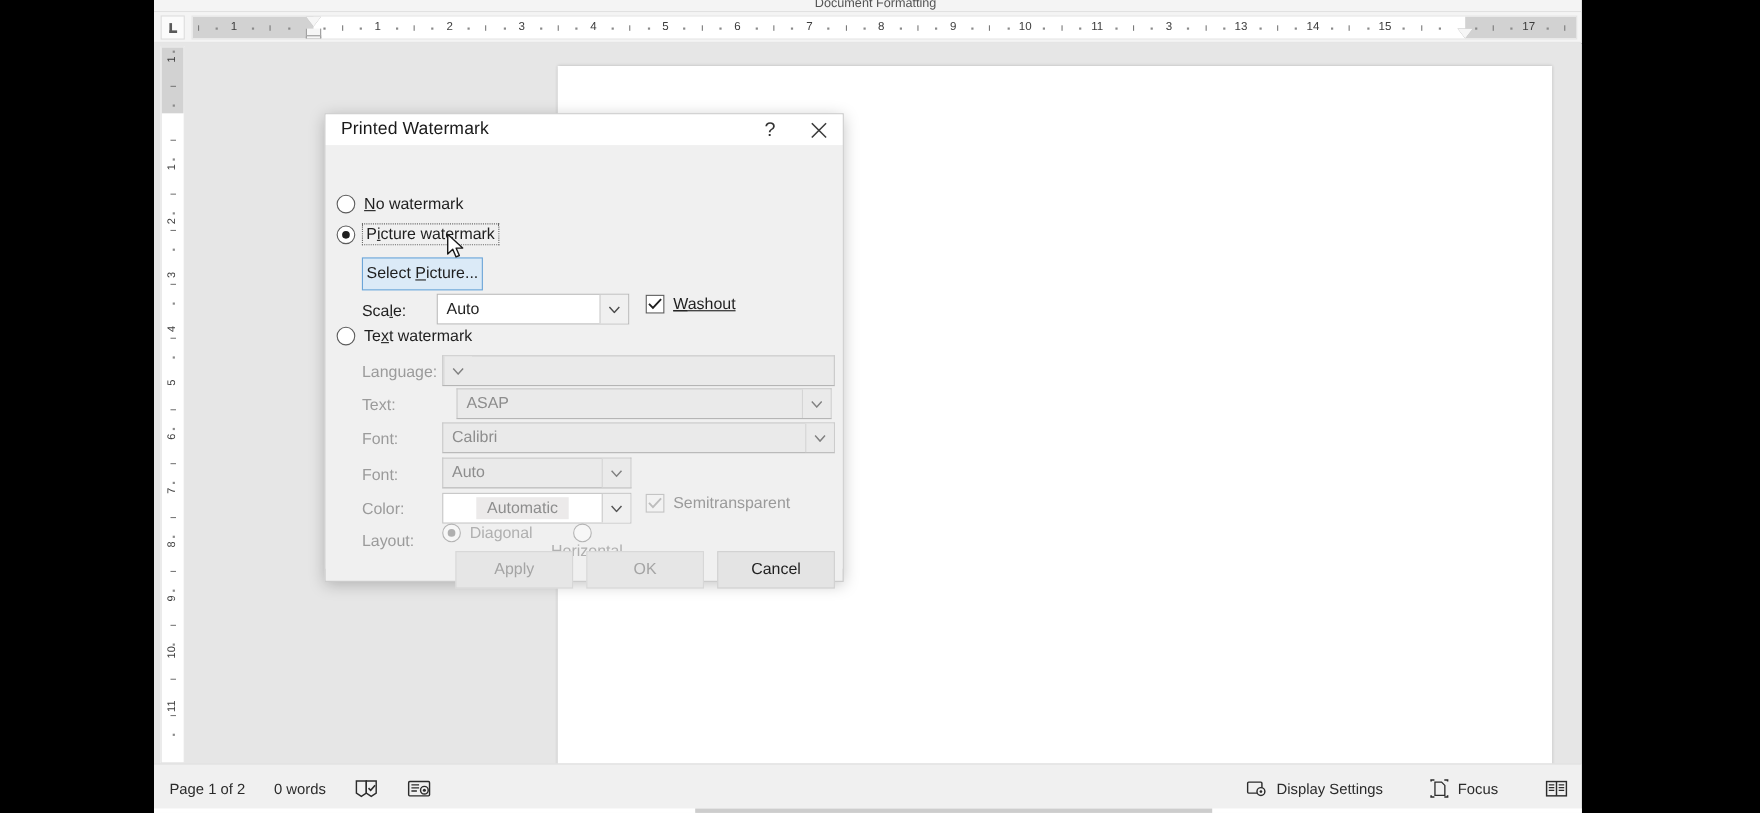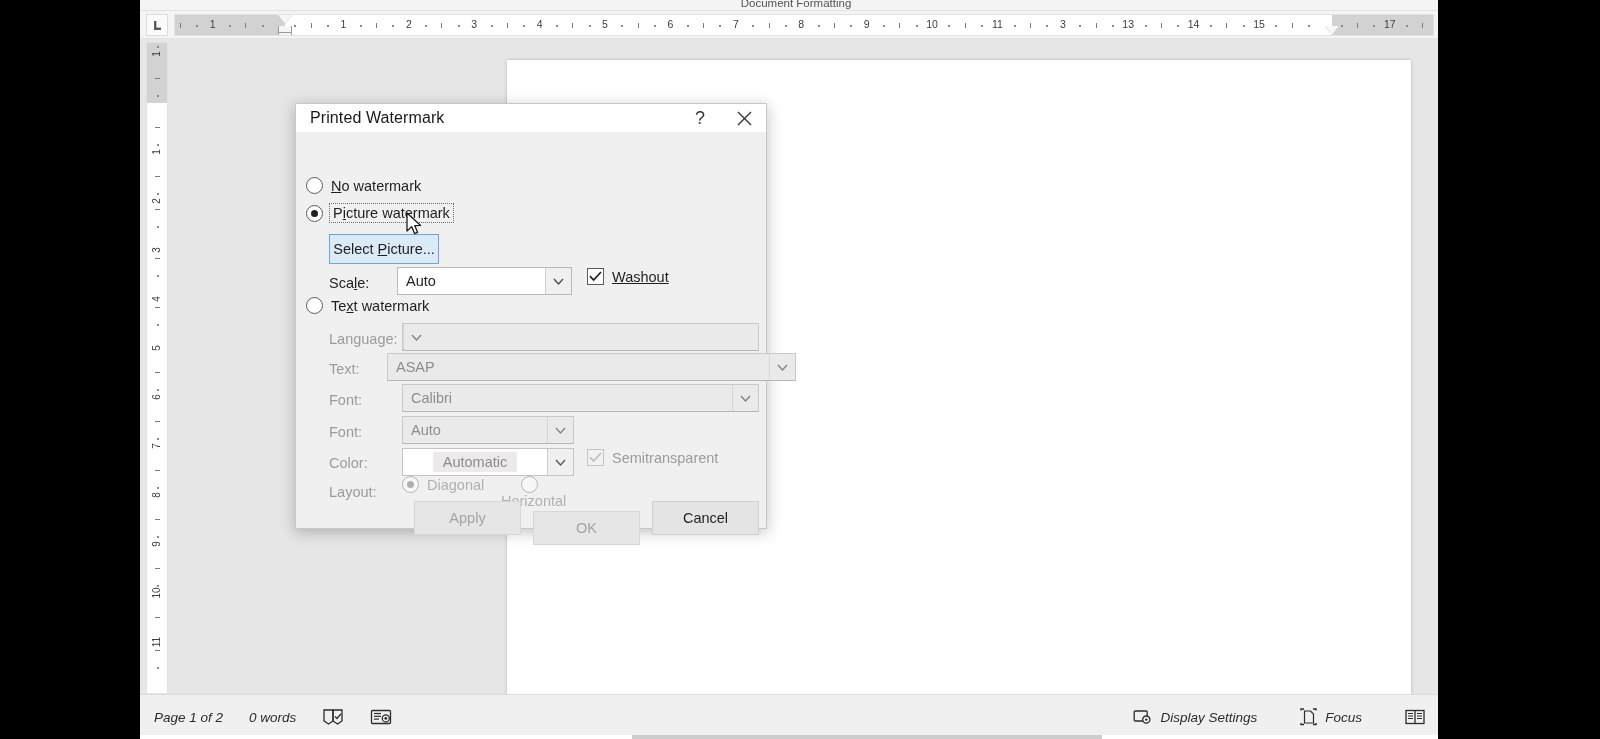--- a/index.html
+++ b/index.html
@@ -182,21 +182,20 @@
   #status-bar {
     position: absolute;
     left: 0; bottom: 0;
     width: 1298px; height: 45px;
     background: #f0f0f0;
     border-top: 1px solid #dcdcdc;
     display: flex;
     align-items: center;
     font-size: 13.5px;
     color: #2b2b2b;
-    font-style: italic;
   }
   .sb-left {
     display: flex; align-items: center;
     gap: 18px;
     padding-left: 10px;
   }
   .sb-right {
     margin-left: auto;
     display: flex; align-items: center;
     gap: 34px;
@@ -677,21 +676,21 @@
         <div class="field-label dim" style="left:33px; top:199px;">Language:</div>
         <div class="combo disabled" style="left:106px; top:191px; width:357px;">
           <div class="arrow">
             <svg class="chev" viewBox="0 0 11 7">
               <path d="M1 1 L5.5 6 L10 1" fill="none" stroke="#808080" stroke-width="1.3"></path>
             </svg>
           </div>
         </div>
 
         <div class="field-label dim" style="left:33px; top:229px;">Text:</div>
-        <div class="combo disabled" style="left:91px; top:221px; width:409px;">
+        <div class="combo disabled" style="left:119px; top:221px; width:341px;">
           <div class="val">ASAP</div>
           <div class="arrow">
             <svg class="chev" viewBox="0 0 11 7">
               <path d="M1 1 L5.5 6 L10 1" fill="none" stroke="#808080" stroke-width="1.3"></path>
             </svg>
           </div>
         </div>
 
         <div class="field-label dim" style="left:33px; top:260px;">Font:</div>
         <div class="combo disabled" style="left:106px; top:252px; width:357px;">
@@ -740,21 +739,21 @@
             <span class="radio-dot disabled"></span>
           </span>
           <span class="radio-label disabled">Diagonal</span>
         </div>
         <div class="row" style="left:197px; top:344px;flex-direction:column;">
           <span class="radio-outer disabled"></span>
           <span class="radio-label disabled">Horizontal</span>
         </div>
 
         <div class="dlg-btn disabled" style="left:118px; top:369px; width:107px;">Apply</div>
-        <div class="dlg-btn disabled" style="left:237px; top:379px; width:107px;">OK</div>
+        <div class="dlg-btn disabled" style="left:237px; top:369px; width:107px;">OK</div>
         <div class="dlg-btn" style="left:356px; top:369px; width:107px;">Cancel</div>
 
       </div>
     </div>
 
     <div id="cursor">
       <svg width="18" height="26" viewBox="0 0 18 26">
         <path d="M1 1 L1 19 L5.6 14.6 L8.6 21.6 L11.6 20.3 L8.7 13.6 L14.6 13.4 Z" fill="#ffffff" stroke="#1b1b1b" stroke-width="1.3" stroke-linejoin="round"></path>
       </svg>
     </div>

